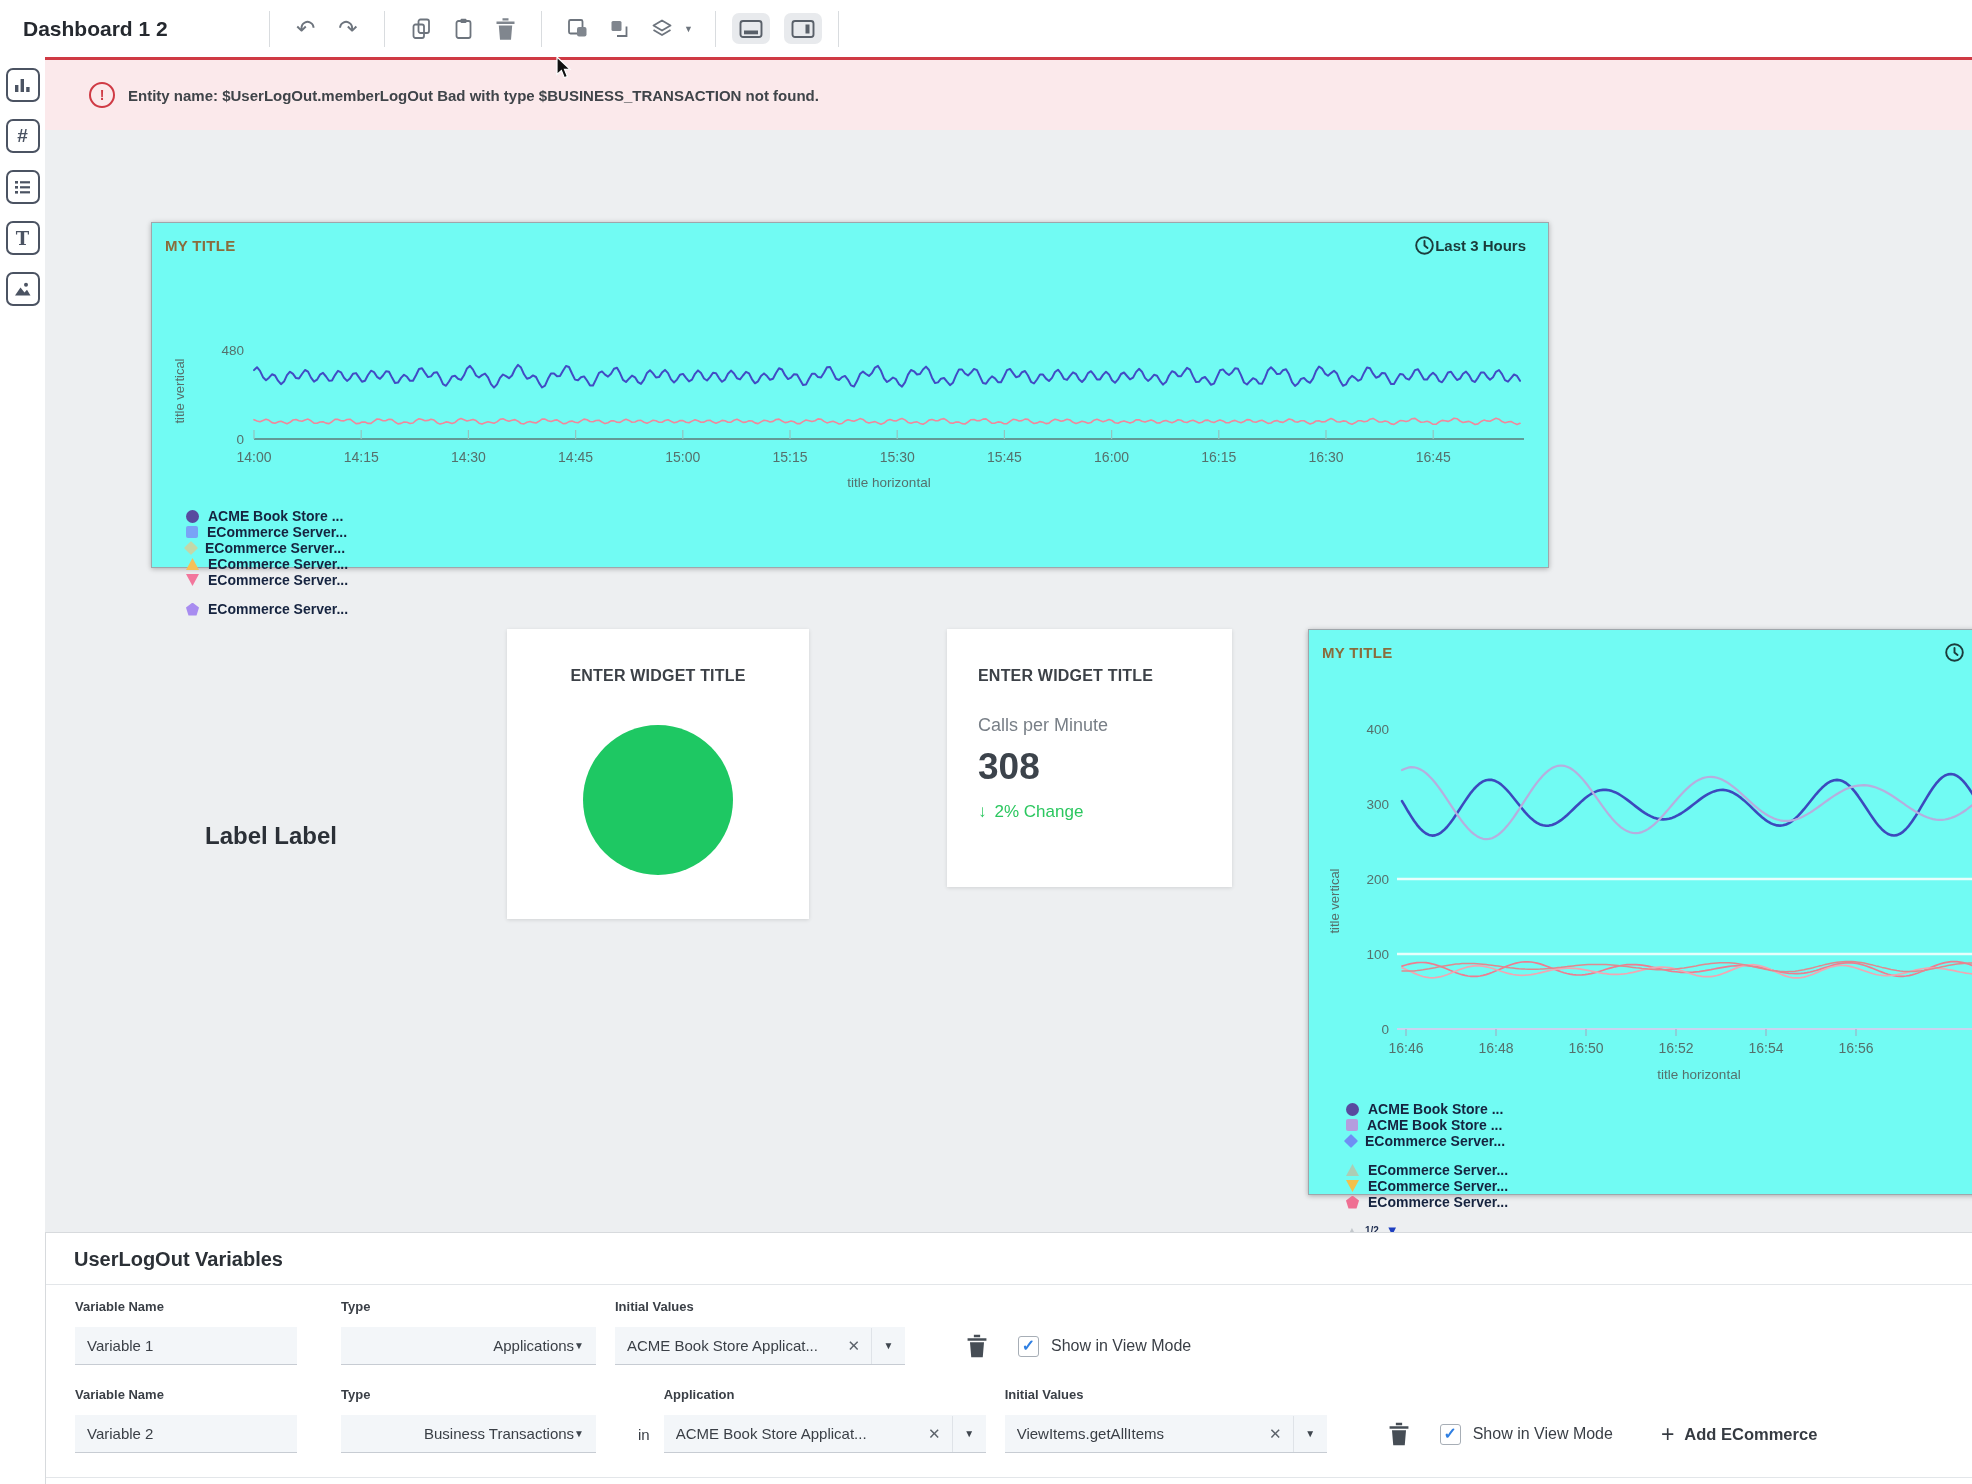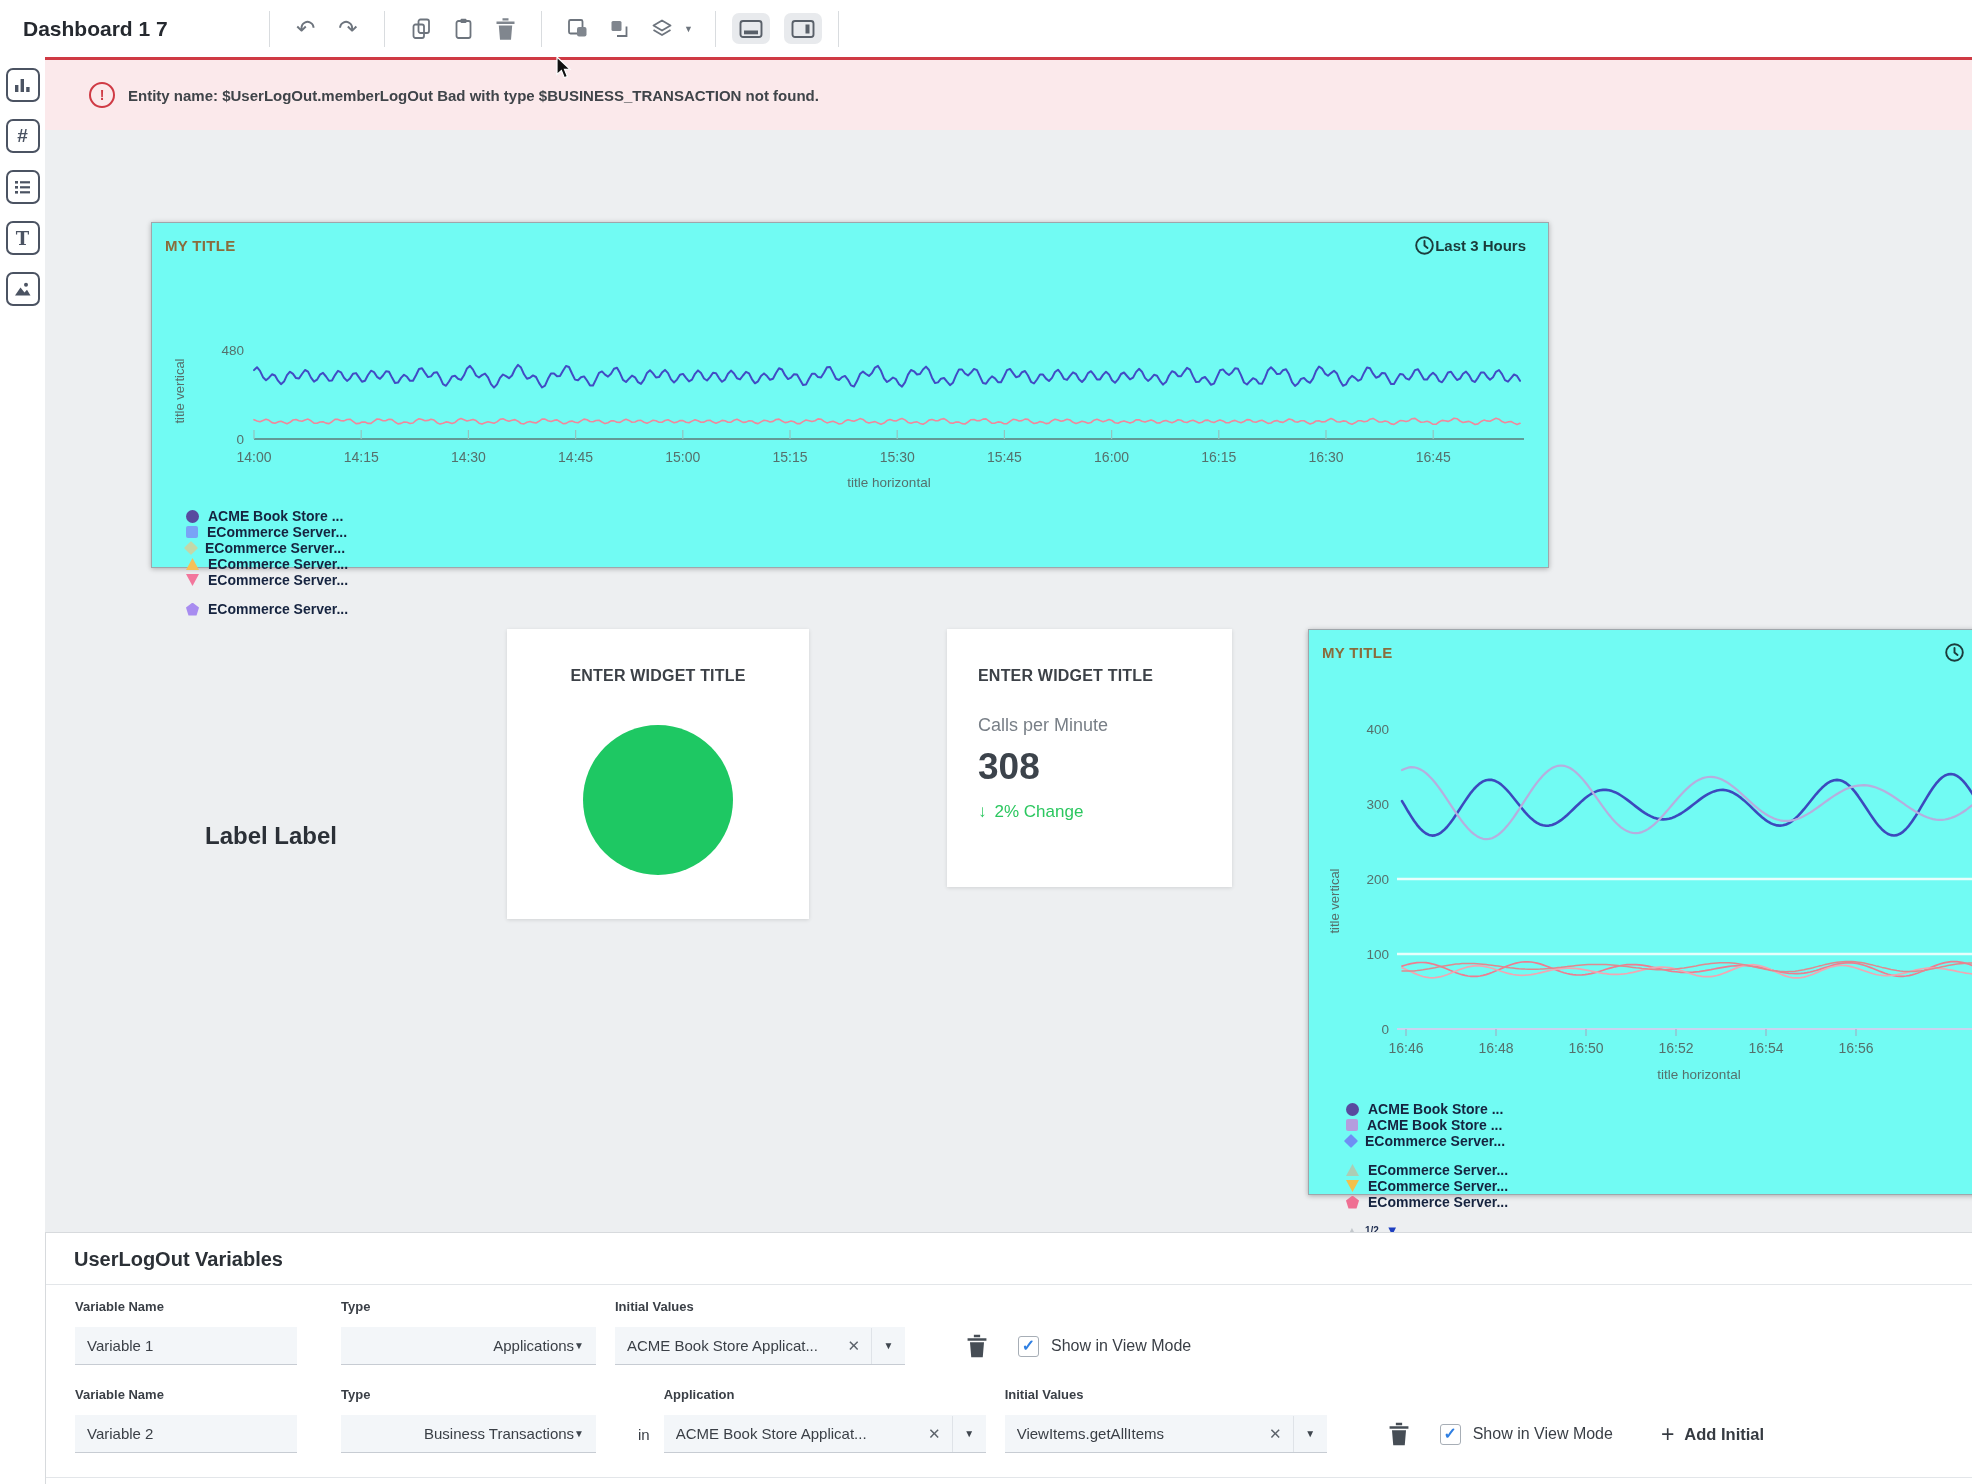--- a/index.html
+++ b/index.html
@@ -97,21 +97,21 @@
   .show-label{margin-left:12px;font-size:16px;color:#3a3f46;white-space:nowrap;}
   .add-btn{margin-left:48px;display:flex;align-items:center;gap:10px;cursor:pointer;white-space:nowrap;}
   .add-plus{font-size:23px;font-weight:400;color:#363b42;line-height:1;}
   .add-text{font-size:16.5px;font-weight:700;color:#363b42;}
   .cursor{position:absolute;left:556px;top:56px;z-index:50;pointer-events:none;}
 </style>
 </head>
 <body>
 
 <div class="toolbar">
-  <div class="tb-title">Dashboard 1 7</div>
+  <div class="tb-title">Dashboard 1 2</div>
   <div class="tb-divider"></div>
   <div class="tb-group">
     <div class="tb-btn">
         <span class="tb-uni">↶</span>
       </div>
     <div class="tb-btn">
         <span class="tb-uni">↷</span>
       </div>
   </div>
   <div class="tb-divider"></div>
@@ -465,21 +465,21 @@
             <svg width="22" height="26" viewBox="0 0 21 24">
               <path fill="#464d55" d="M1.5 4.5h18v2.4h-18z M7.5 1.2h6v2.4h-6z M3.8 8.5h13.4l-1.2 14.3H5z"></path>
             </svg>
           </button>
           <div class="checkbox">
             <span class="check">✓</span>
           </div>
           <span class="show-label">Show in View Mode</span>
           <div class="add-btn">
             <span class="add-plus">+</span>
-            <span class="add-text">Add Initial</span>
+            <span class="add-text">Add ECommerce</span>
           </div>
         </div>
       </div>
     </div>
 </div>
 
 <div class="cursor">
   <svg width="17" height="24" viewBox="0 0 17 24">
       <path d="M1 1 L1 18.5 L5.4 14.6 L8.3 21.7 L11.4 20.4 L8.5 13.4 L14 13.2 Z" fill="#111" stroke="#fff" stroke-width="1.2"></path>
     </svg>

